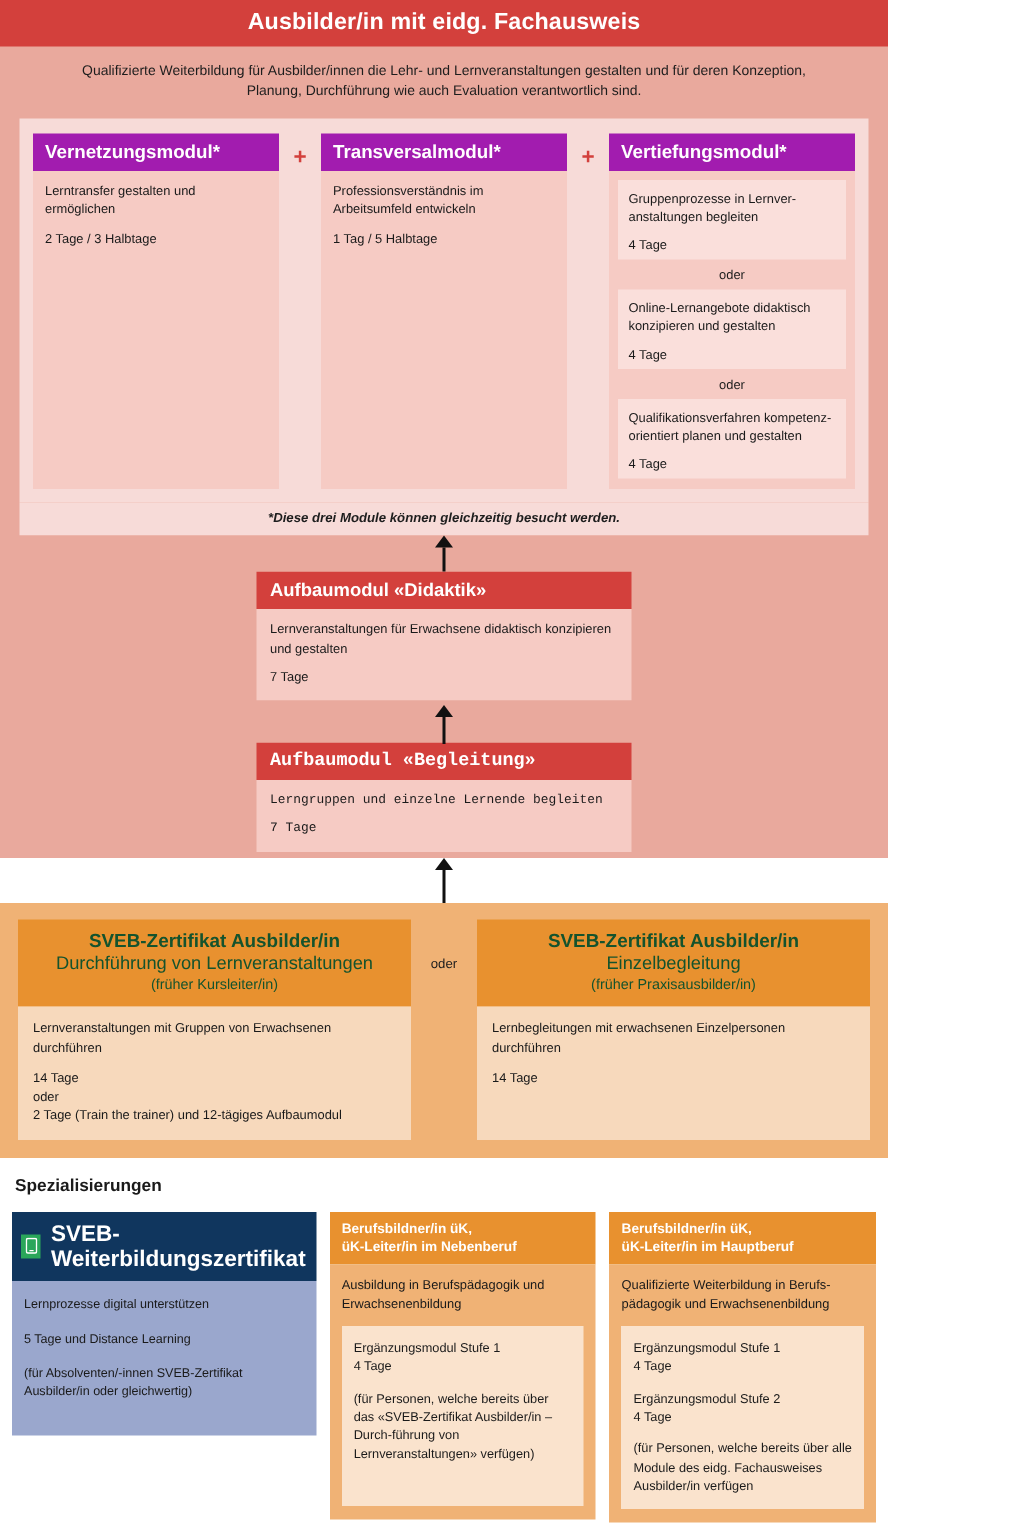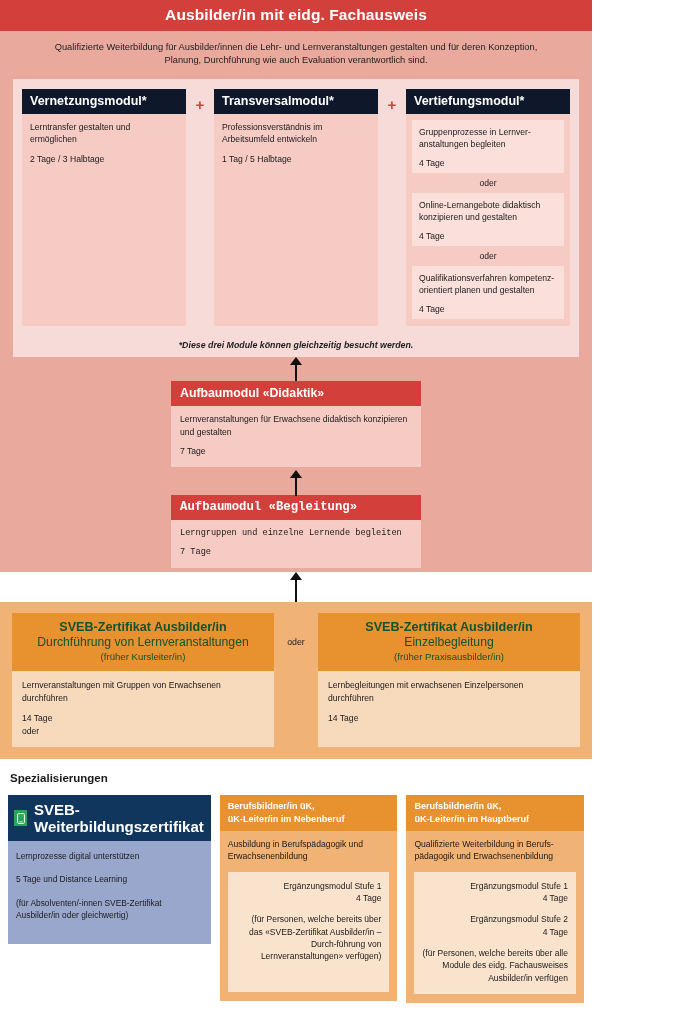--- a/index.html
+++ b/index.html
@@ -52,21 +52,21 @@
     display: flex;
     align-items: flex-start;
     justify-content: center;
     padding-top: 7px;
     font-size: 15px;
     font-weight: bold;
     color: #d3403c;
     flex: 0 0 28px;
   }
   .mod-head {
-    background: #0f172a;
+    background: #a21caf;
     color: #fff;
     font-size: 12.5px;
     font-weight: bold;
     padding: 5px 8px 6px 8px;
   }
   .mod-body {
     background: #f6cbc4;
     flex: 1 1 auto;
     padding: 7px 8px 8px 8px;
     font-size: 8.6px;
@@ -227,21 +227,20 @@
     line-height: 1.45;
     min-height: 165px;
   }
   .spez-inner {
     background: #fae3cd;
     padding: 8px 8px 10px 8px;
     margin-top: 9px;
     font-size: 8.5px;
     line-height: 1.45;
     min-height: 120px;
-    text-align: right;
   }
   .spez-inner p { margin-bottom: 9px; }
   .spez-inner p:last-child { margin-bottom: 0; }
 </style>
 </head>
 <body>
 
 <div class="page">
 
   <div class="top-red-zone">
@@ -353,20 +352,21 @@
       <div class="orange-col">
         <div class="svb-head">
           <div class="l1">SVEB-Zertifikat Ausbilder/in</div>
           <div class="l2">Durchführung von Lernveranstaltungen</div>
           <div class="l3">(früher Kursleiter/in)</div>
         </div>
         <div class="svb-body">
           <div>Lernveranstaltungen mit Gruppen von Erwachsenen durchführen</div>
           <div class="days">14 Tage</div>
           <div>oder</div>
+          <div>2 Tage (Train the trainer) und 12-tägiges Aufbaumodul</div>
         </div>
       </div>
 
       <div class="oder-between">oder</div>
 
       <div class="orange-col">
         <div class="svb-head">
           <div class="l1">SVEB-Zertifikat Ausbilder/in</div>
           <div class="l2">Einzelbegleitung</div>
           <div class="l3">(früher Praxisausbilder/in)</div>

